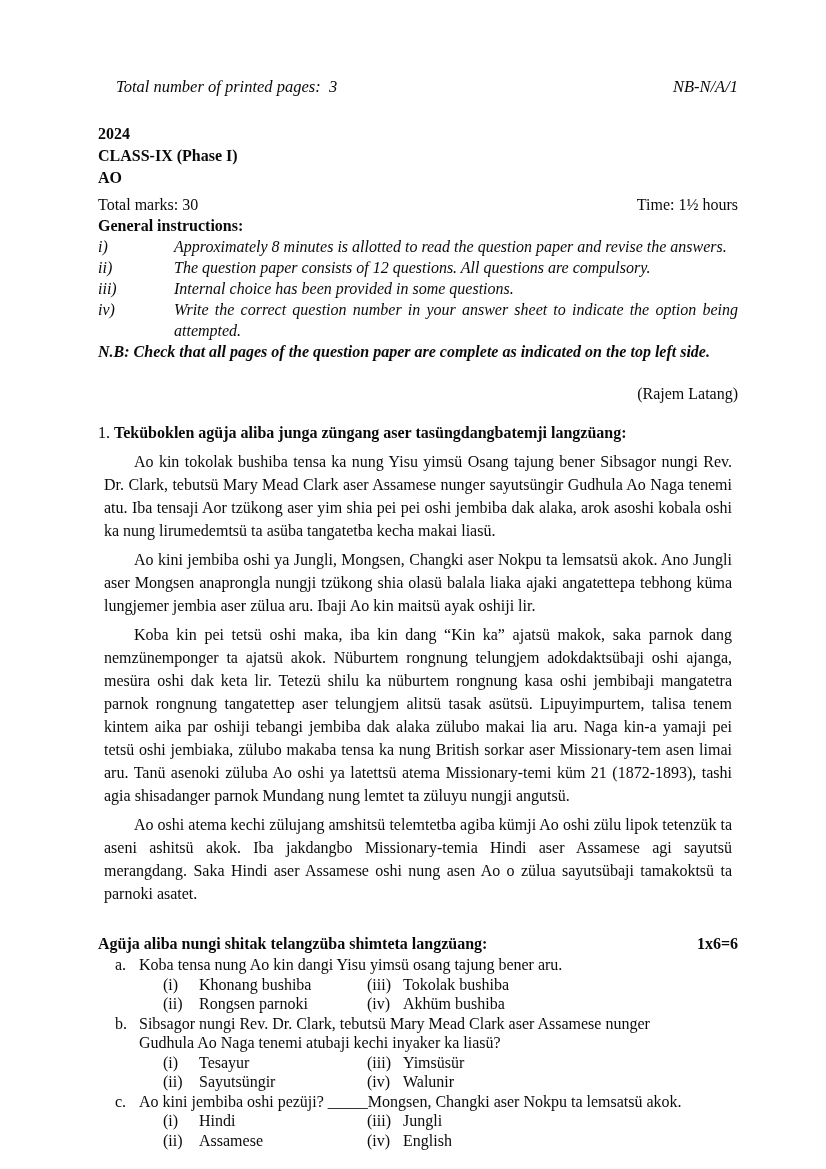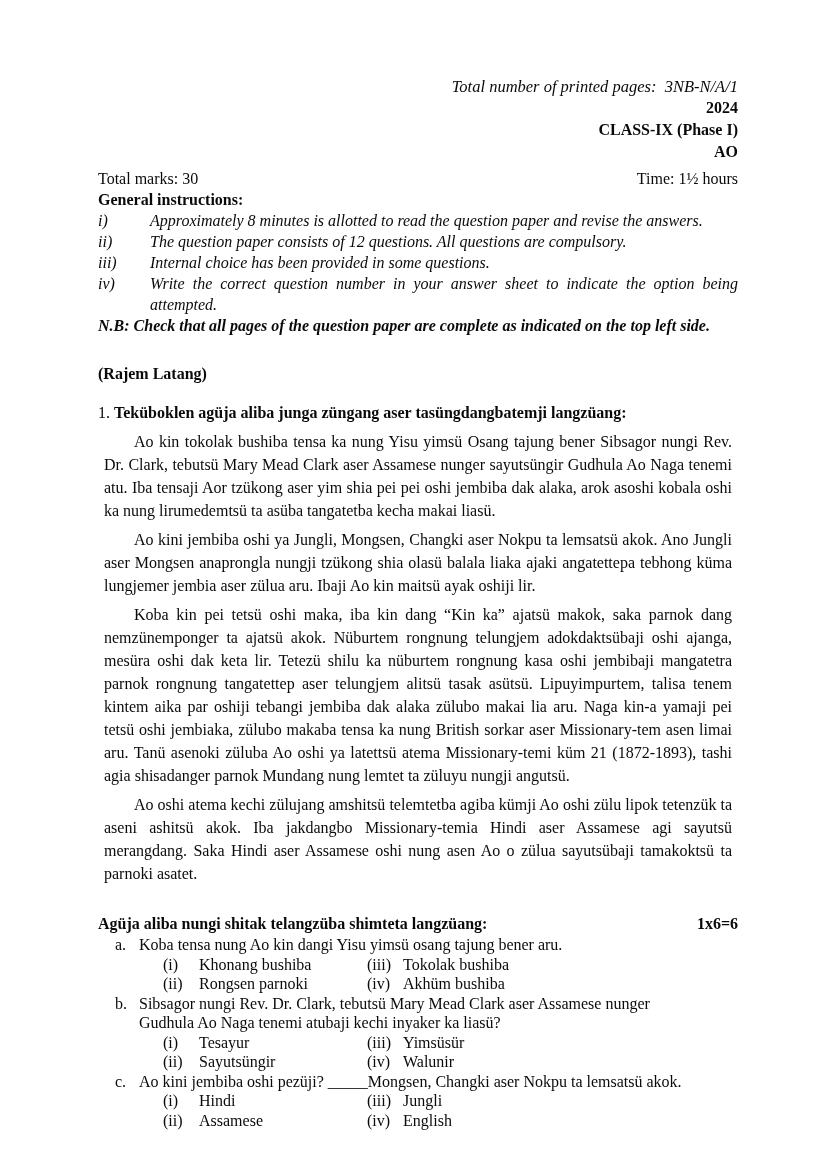--- a/index.html
+++ b/index.html
@@ -11,47 +11,48 @@
     background: #ffffff;
     color: #0a0a0a;
     font-family: "Liberation Serif", "DejaVu Serif", serif;
     font-size: 16px;
     box-sizing: border-box;
     padding: 76px 88px 30px 98px;
     overflow: hidden;
   }
   .top-row {
     display: flex;
-    justify-content: flex-end;
+    justify-content: space-between;
     font-style: italic;
     font-size: 16.5px;
     line-height: 21px;
+    margin-left: 18px;
   }
   .top-row span { white-space: pre-wrap; }
   .title-block {
-    text-align: right;
+    text-align: left;
     font-weight: bold;
-    margin-top: 0;
+    margin-top: 26px;
     line-height: 22px;
   }
   .marks-row {
     display: flex;
     justify-content: space-between;
     margin-top: 5px;
     line-height: 21px;
   }
   .gi-heading { font-weight: bold; line-height: 21px; }
   .gi-item { display: flex; font-style: italic; line-height: 21px; }
   .gi-num { width: 52px; flex: none; }
-  .gi-text { flex: 1; text-align: justify; }
+  .gi-text { flex: 1; text-align: justify; margin-left: 24px; }
   .nb { font-weight: bold; font-style: italic; line-height: 21px; }
   .section-title {
-    text-align: left;
-    font-weight: bold;
-    margin-top: 27px;
+    text-align: right;
+    font-weight: normal;
+    margin-top: 21px;
     line-height: 22px;
   }
   .q1-title { line-height: 23px; margin-top: 16px; }
   .q1-title b { font-weight: bold; }
   .para {
     margin: 6px;
     text-align: justify;
     text-indent: 30px;
     line-height: 23px;
   }

